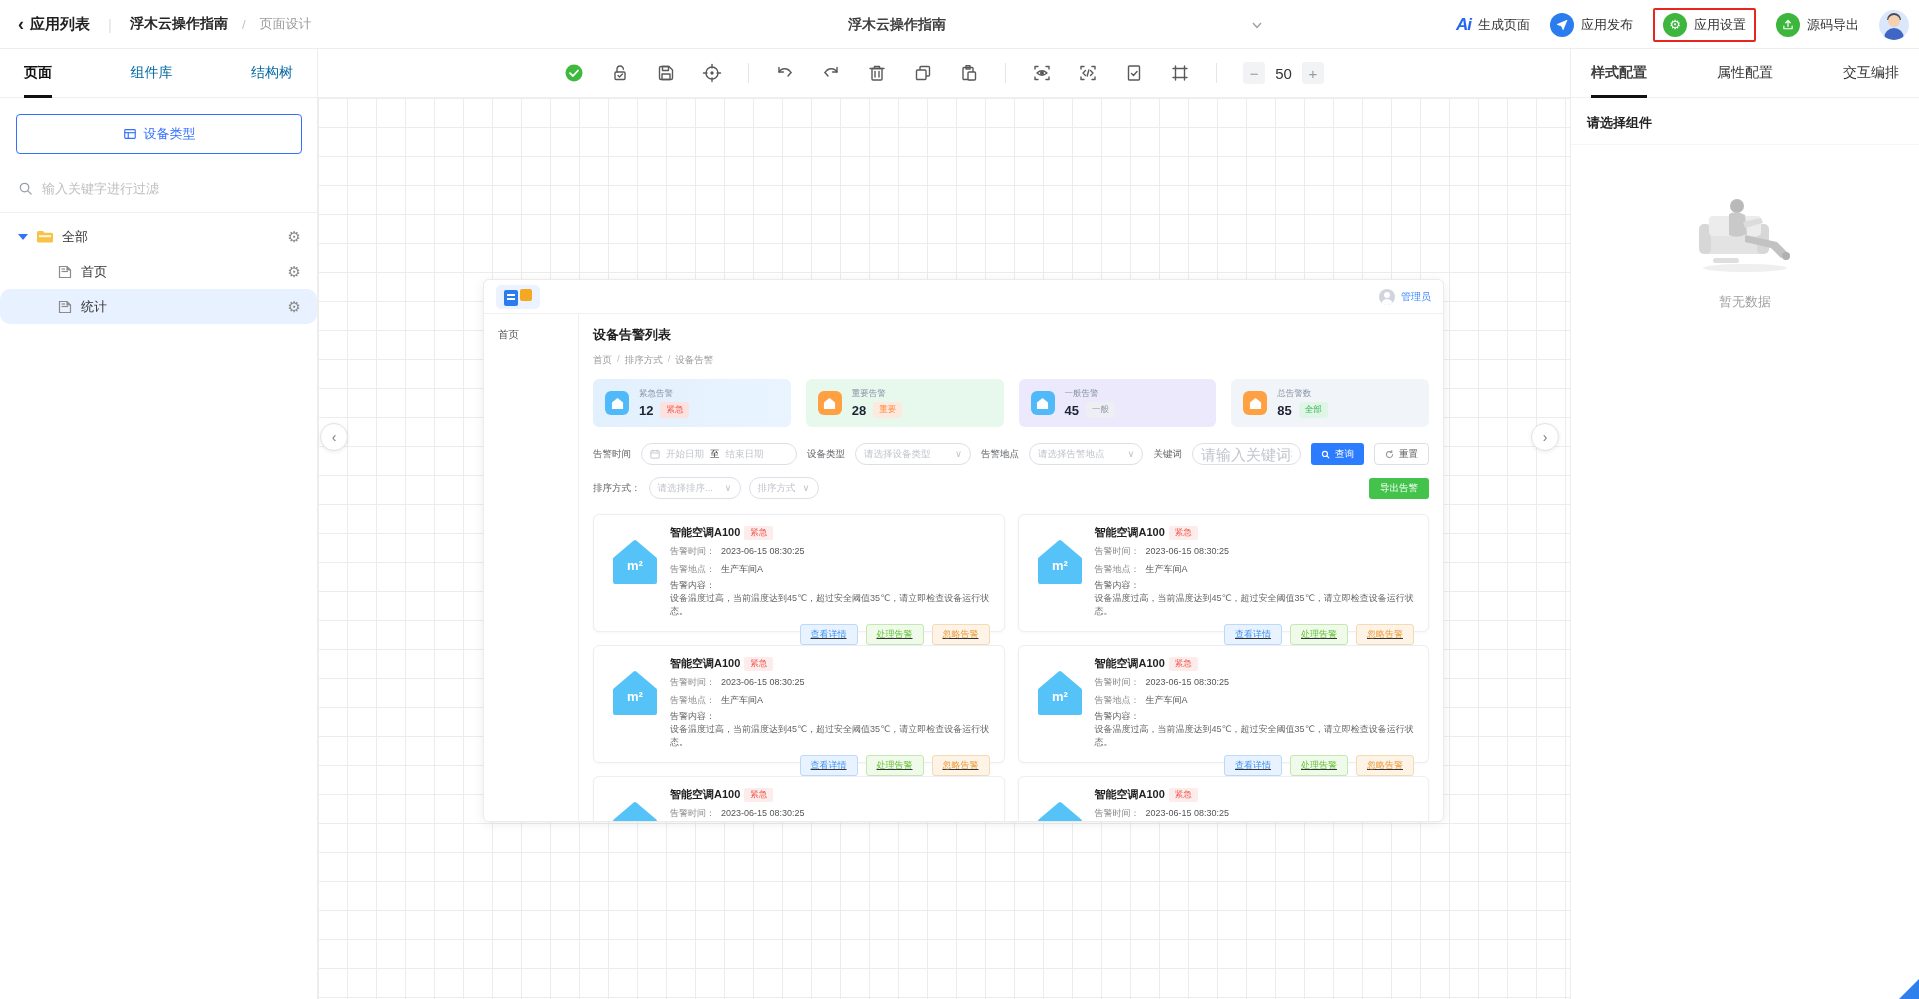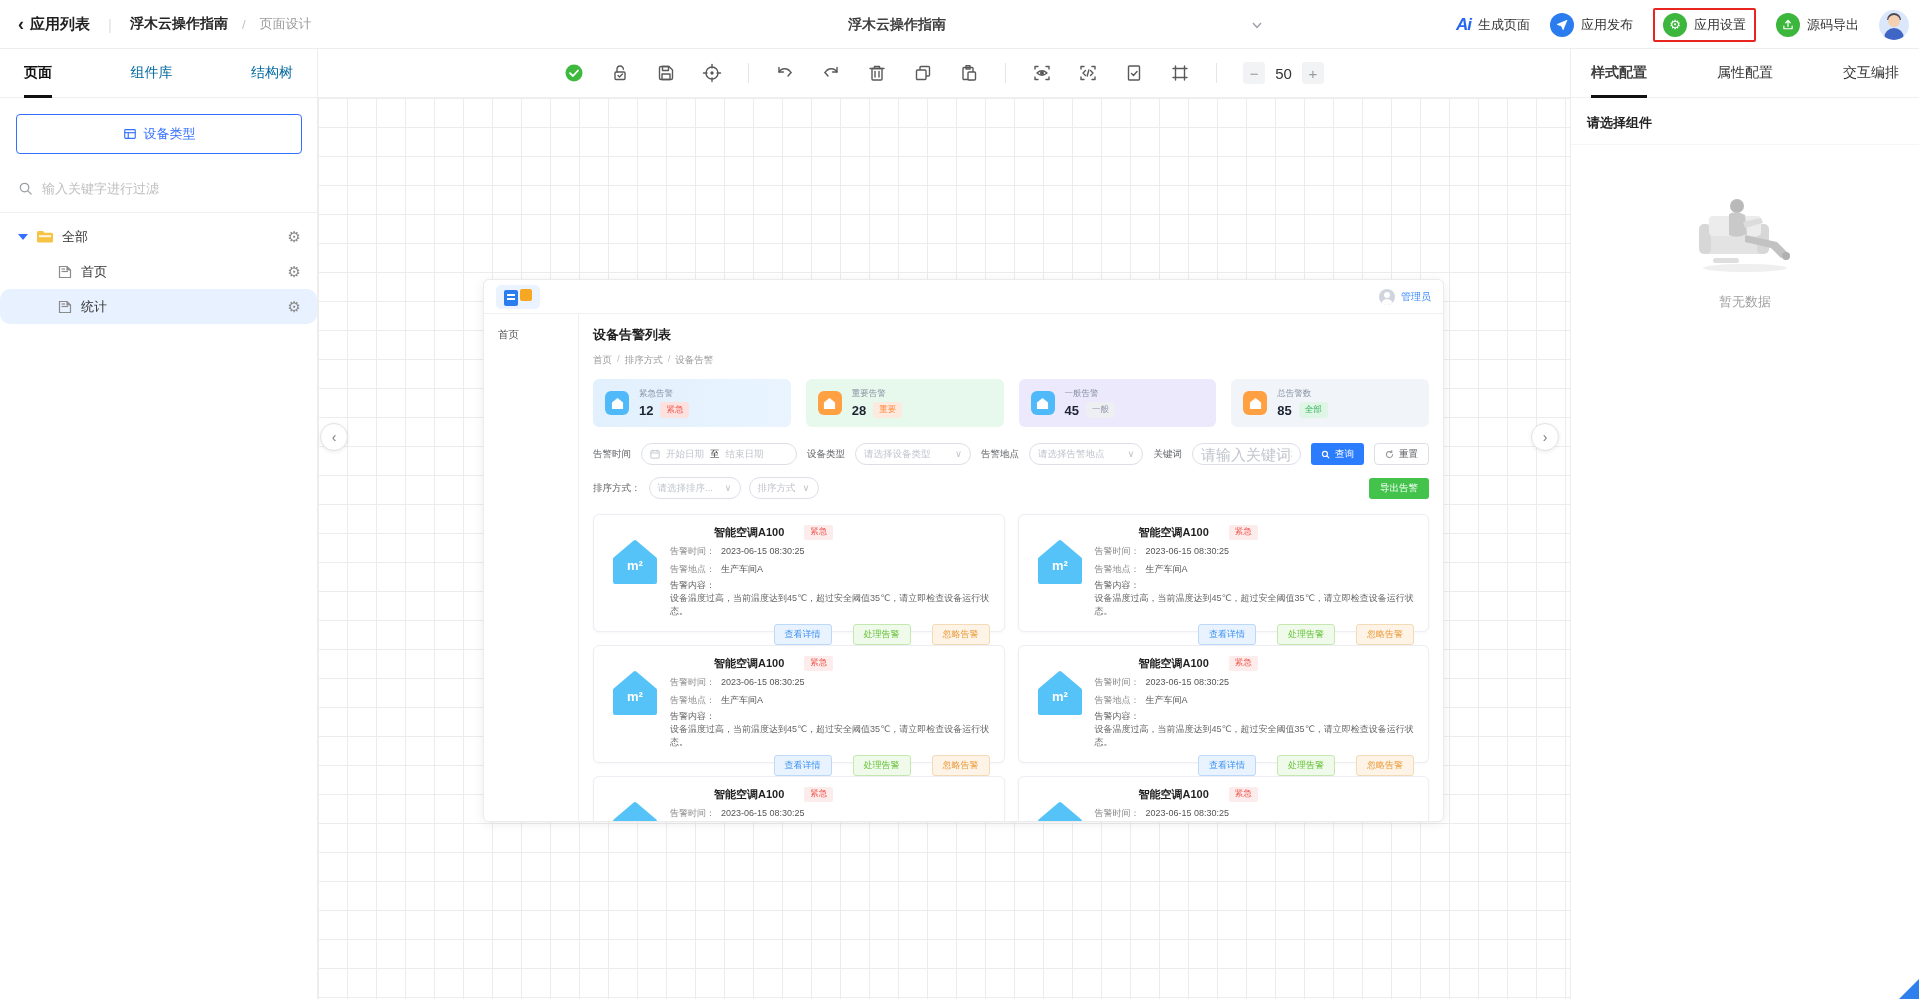--- a/index.html
+++ b/index.html
@@ -136,27 +136,27 @@
   .frow2 { margin-top:12px; display:flex; align-items:center; gap:8px; font-size:9.5px; }
   .sel-sort1 { width:92px; } .sel-sort2 { width:70px; }
   .btn-export { margin-left:auto; background:#43c24c; color:#fff; border-radius:3px; height:21px;
     padding:0 11px; display:flex; align-items:center; font-size:9.5px; cursor:pointer; }
 
   .cards-grid { margin-top:15px; display:grid; grid-template-columns:1fr 1fr; gap:13px; }
   .acard { background:#fff; border:1px solid #ecEef3; border:1px solid #eceef3; border-radius:6px;
     padding:10px 14px; height:118px; position:relative; box-shadow:0 1px 3px rgba(0,0,0,.04); }
   .acard .house { position:absolute; left:18px; top:24px; }
   .ac-body { margin-left:62px; }
-  .ac-titlerow { display:flex; gap:20px;margin-left:44px; }
+  .ac-titlerow { display:flex; align-items:center; gap:4px; }
   .ac-title { font-size:11px; font-weight:bold; color:#1f1f1f; }
   .ac-badge { font-size:8.5px; color:#f0574d; background:#fdecec; padding:1px 6px; border-radius:2px; }
   .ac-meta { margin-top:5px; font-size:9px; color:#8c8c8c; }
   .ac-meta b { font-weight:normal; color:#555; margin-left:6px; }
   .ac-content { margin-top:3px; font-size:9px; color:#666; line-height:1.45; }
-  .ac-btns { display:flex; justify-content:flex-end; gap:21px; margin-top:6px; }
+  .ac-btns { display:flex; justify-content:flex-end; gap:8px; margin-top:6px;text-decoration:underline; }
   .ac-btn { font-size:9px; padding:3px 10px; border-radius:3px; cursor:pointer; }
   .ab-blue { color:#3a8ff0; background:#e8f3ff; border:1px solid #bcd9fa; }
   .ab-green { color:#67c23a; background:#effaea; border:1px solid #c5e8b0; }
   .ab-orange { color:#eb9d3e; background:#fdf3e7; border:1px solid #f3dcb5; }
 
   
   .rp { position:absolute; top:49px; right:0; width:349px; bottom:0; background:#fff;
     border-left:1px solid #ededed; z-index:20; }
   .rp-tabs { height:49px; display:flex; align-items:center; justify-content:space-between;
     padding:0 20px; border-bottom:1px solid #efefef; }

